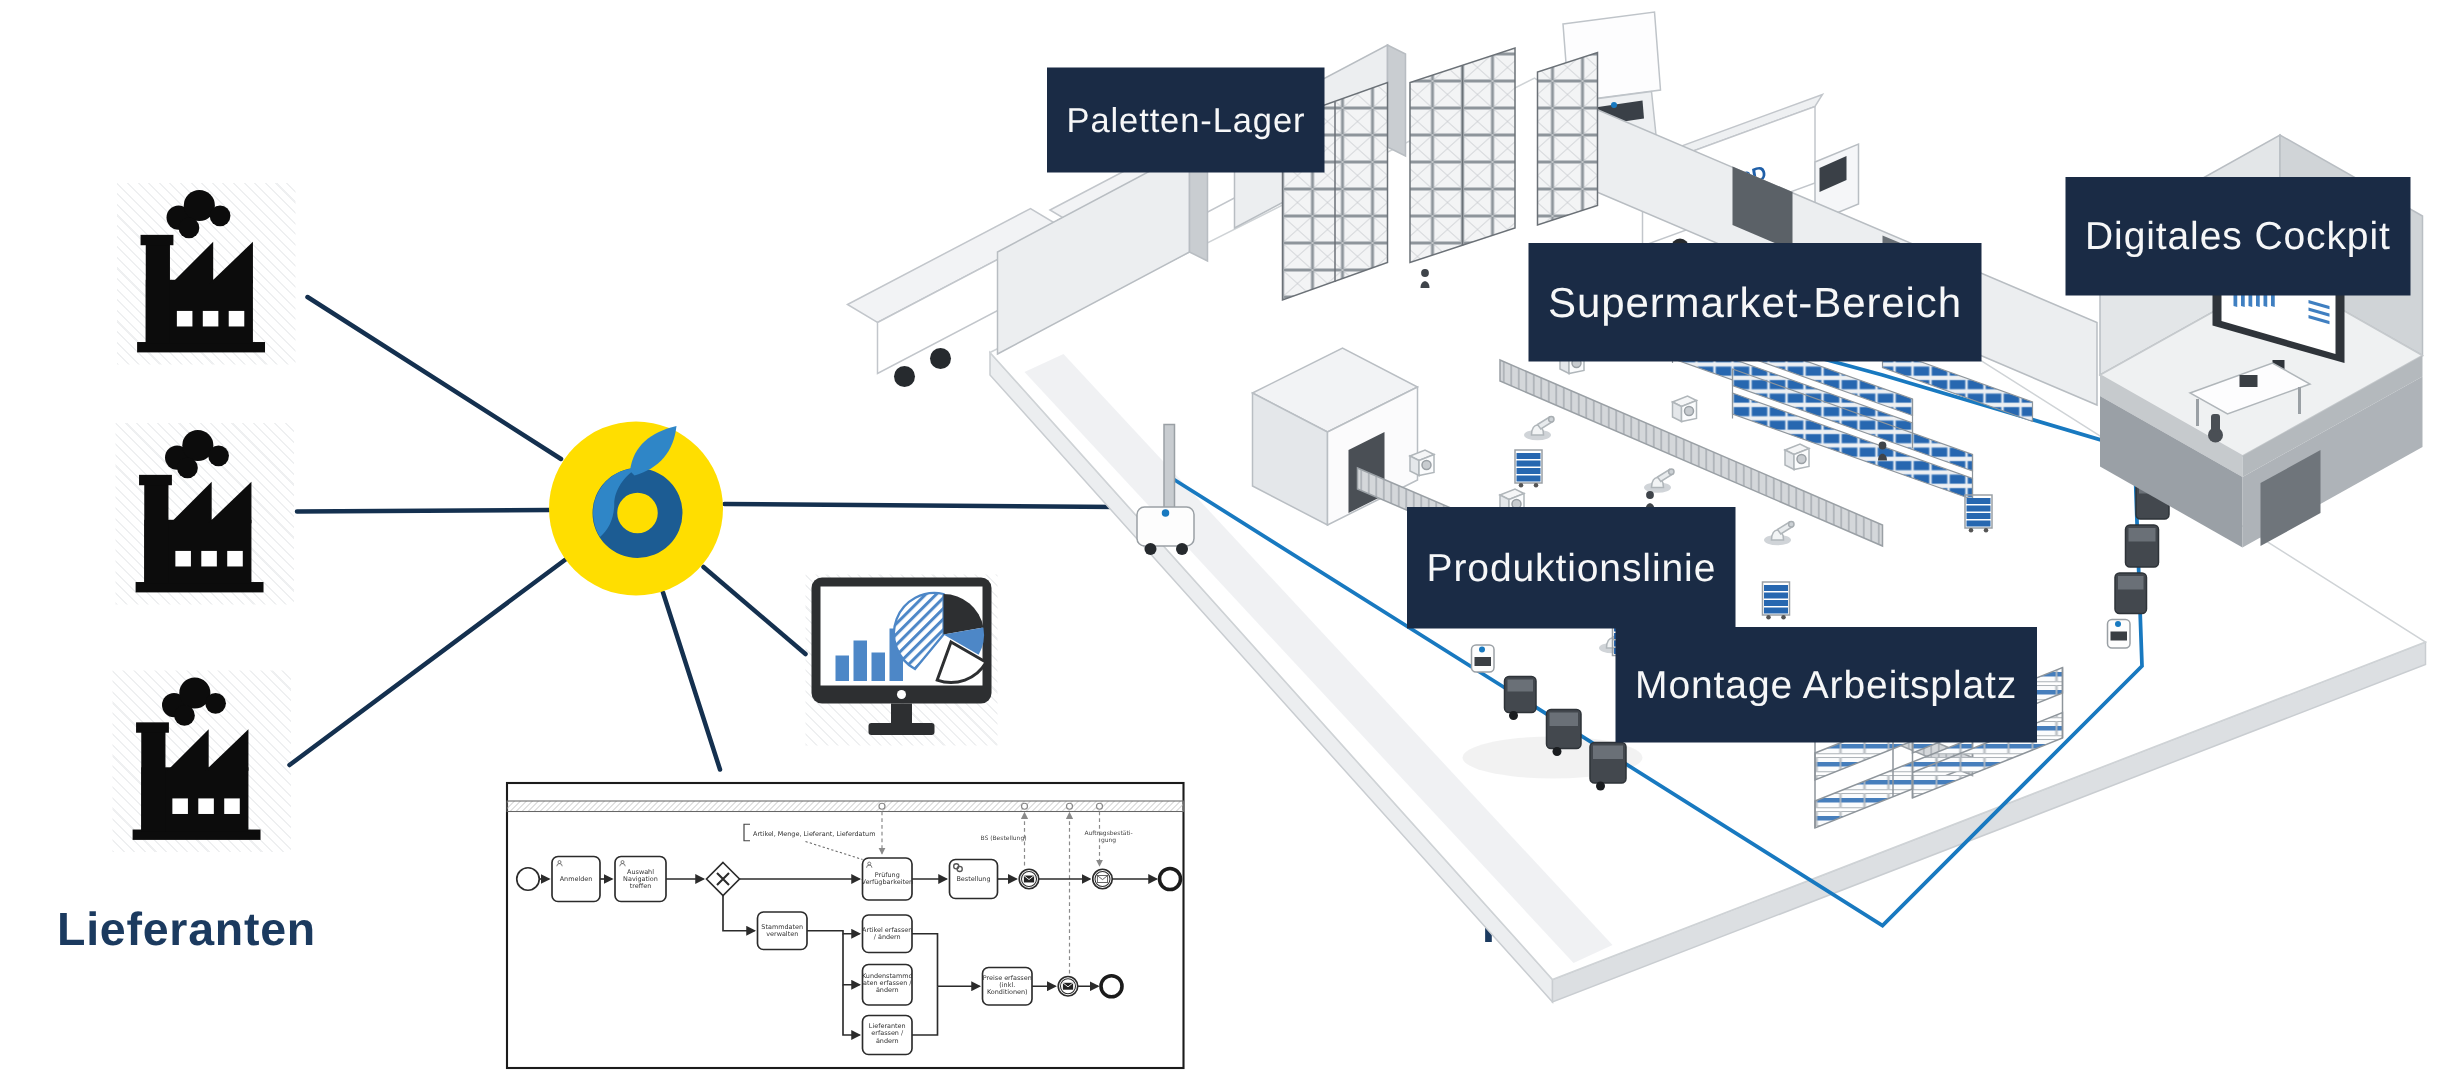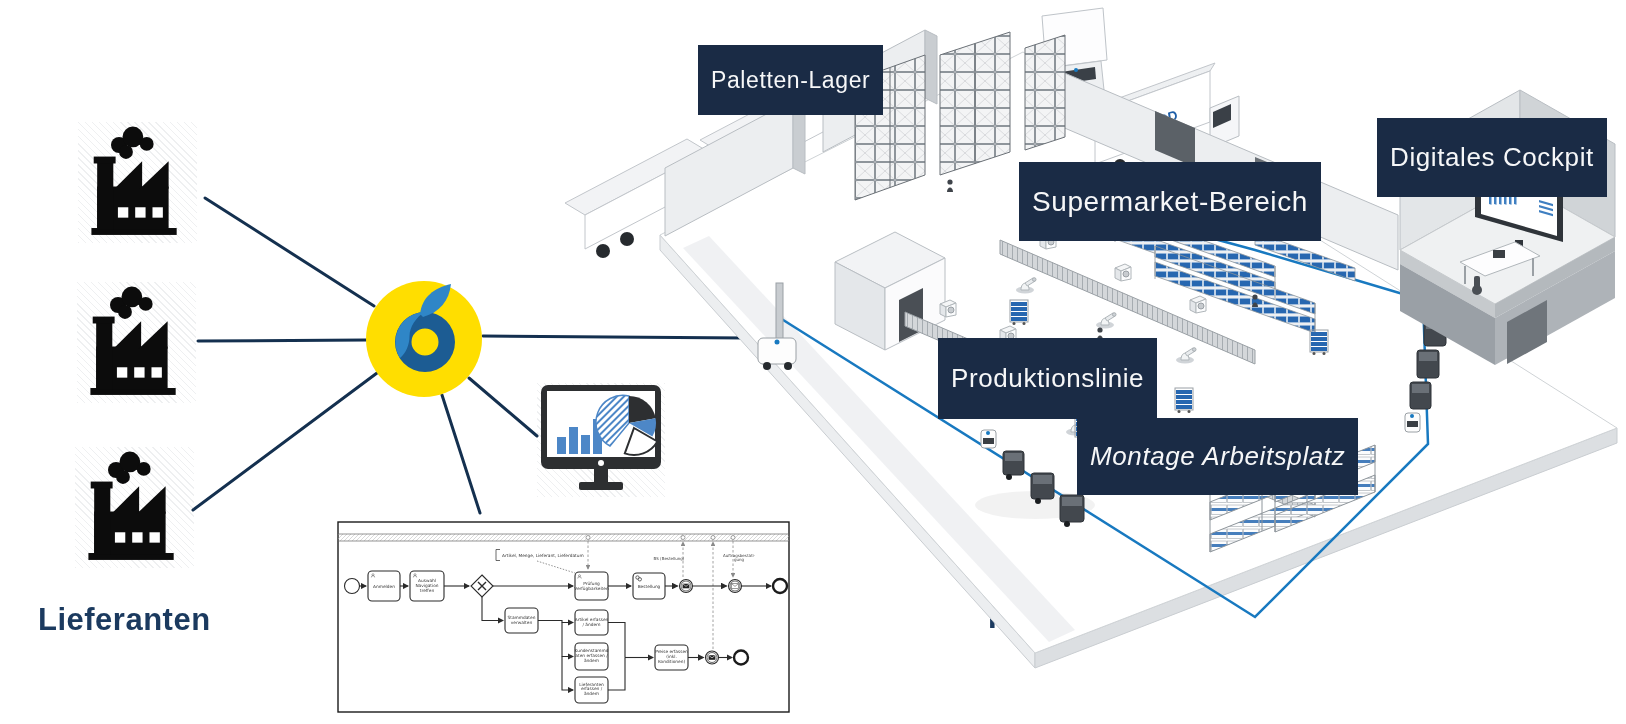--- a/index.html
+++ b/index.html
@@ -10,21 +10,21 @@
   .heading{position:absolute;color:#1B3A5F;font-weight:700;font-size:31px;letter-spacing:.5px;}
   #lieferanten{left:38px;top:602px;}
   #kunde{left:988px;top:600px;}
   
   .plantlabel{position:absolute;background:#1A2B45;color:#F6F7F8;display:flex;align-items:center;
               white-space:nowrap;padding:16px 13px;letter-spacing:.6px;z-index:6;}
   #lbl-paletten{left:698px;top:45px;height:38px;font-size:23px;}
   #lbl-supermarket{left:1019px;top:162px;height:47px;font-size:28px;}
   #lbl-cockpit{left:1377px;top:118px;height:47px;font-size:26px;}
   #lbl-produktion{left:938px;top:294px;height:49px;font-size:26px;margin-top:44px;}
-  #lbl-montage{left:1077px;top:418px;height:45px;font-size:26px;font-style:italic;}
+  #lbl-montage{left:1077px;top:418px;height:45px;font-size:26px;}
   
   .factory{position:absolute;width:119px;height:121px;z-index:3;}
   
   #connector-layer{position:absolute;left:0;top:0;z-index:1;}
   #scene{position:absolute;left:555px;top:0;z-index:2;}
   #logo{position:absolute;left:364px;top:279px;width:120px;height:120px;z-index:4;}
   #monitor-icon{position:absolute;left:537px;top:383px;width:128px;height:114px;z-index:4;}
   #bpmn-wrap{position:absolute;left:325px;top:500px;width:470px;height:215px;z-index:4;}
   
   .bt{font-size:4.3px;fill:#333;text-anchor:middle;font-family:"DejaVu Sans",sans-serif;}

